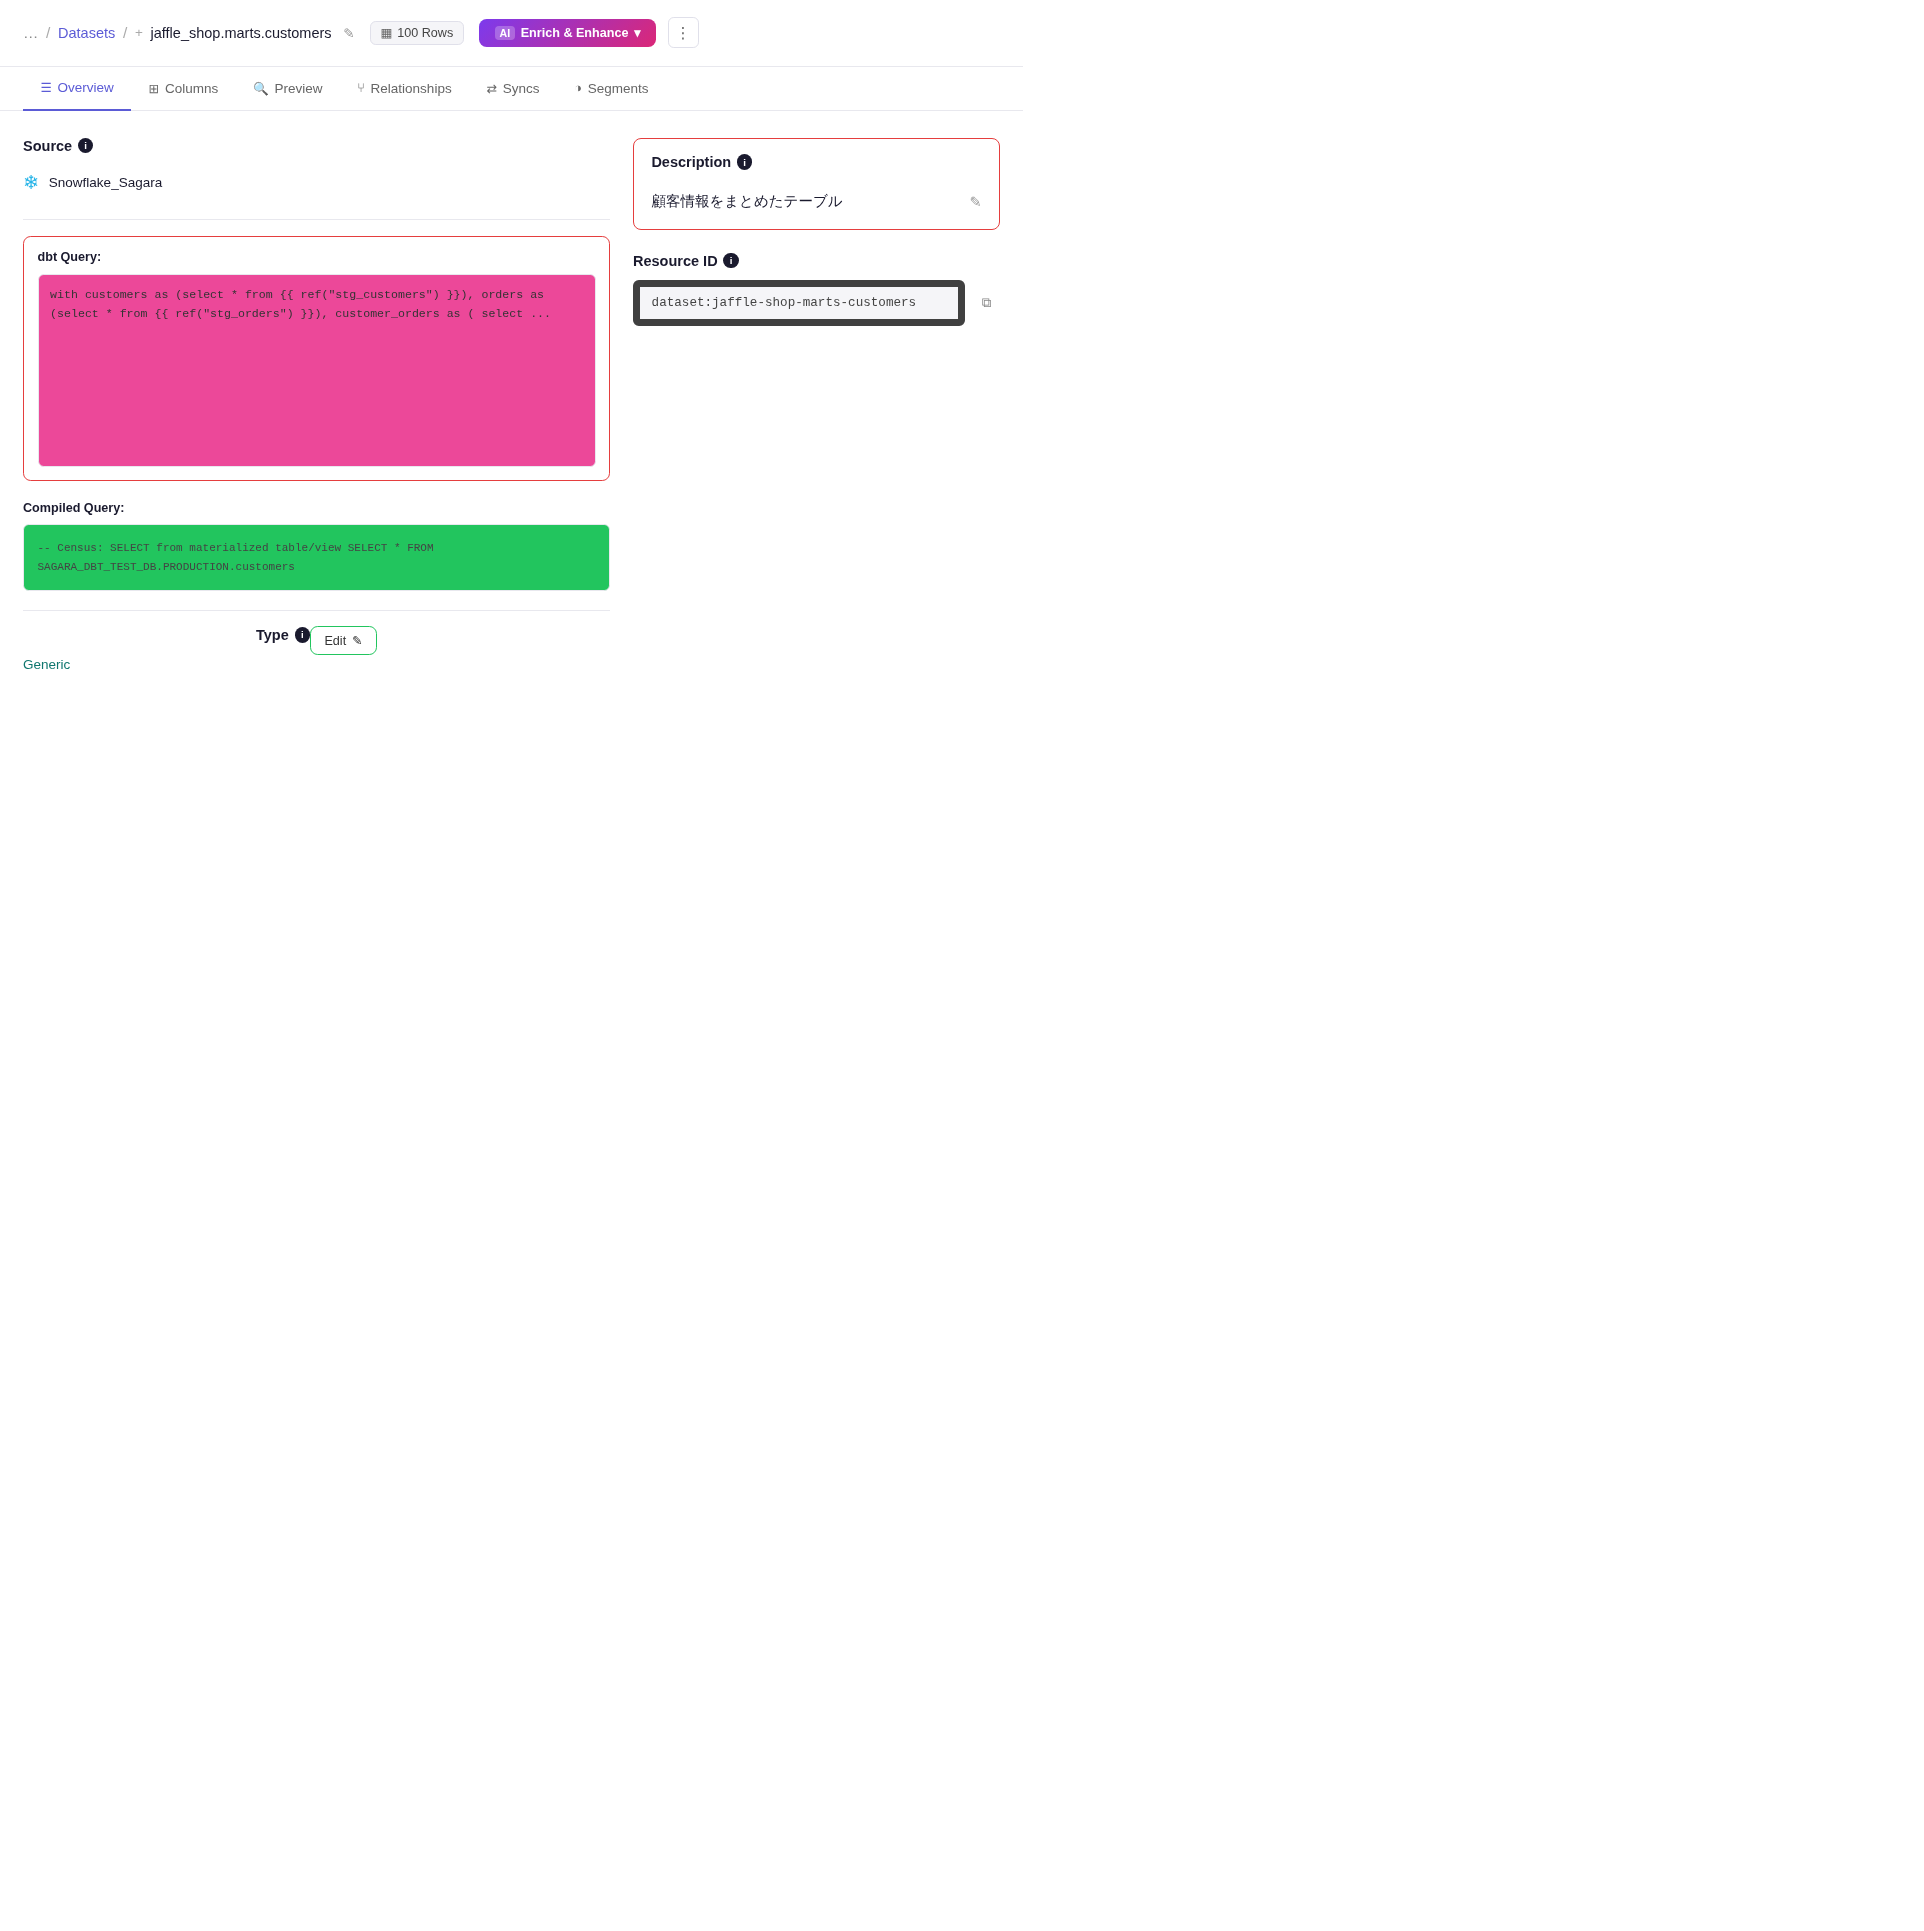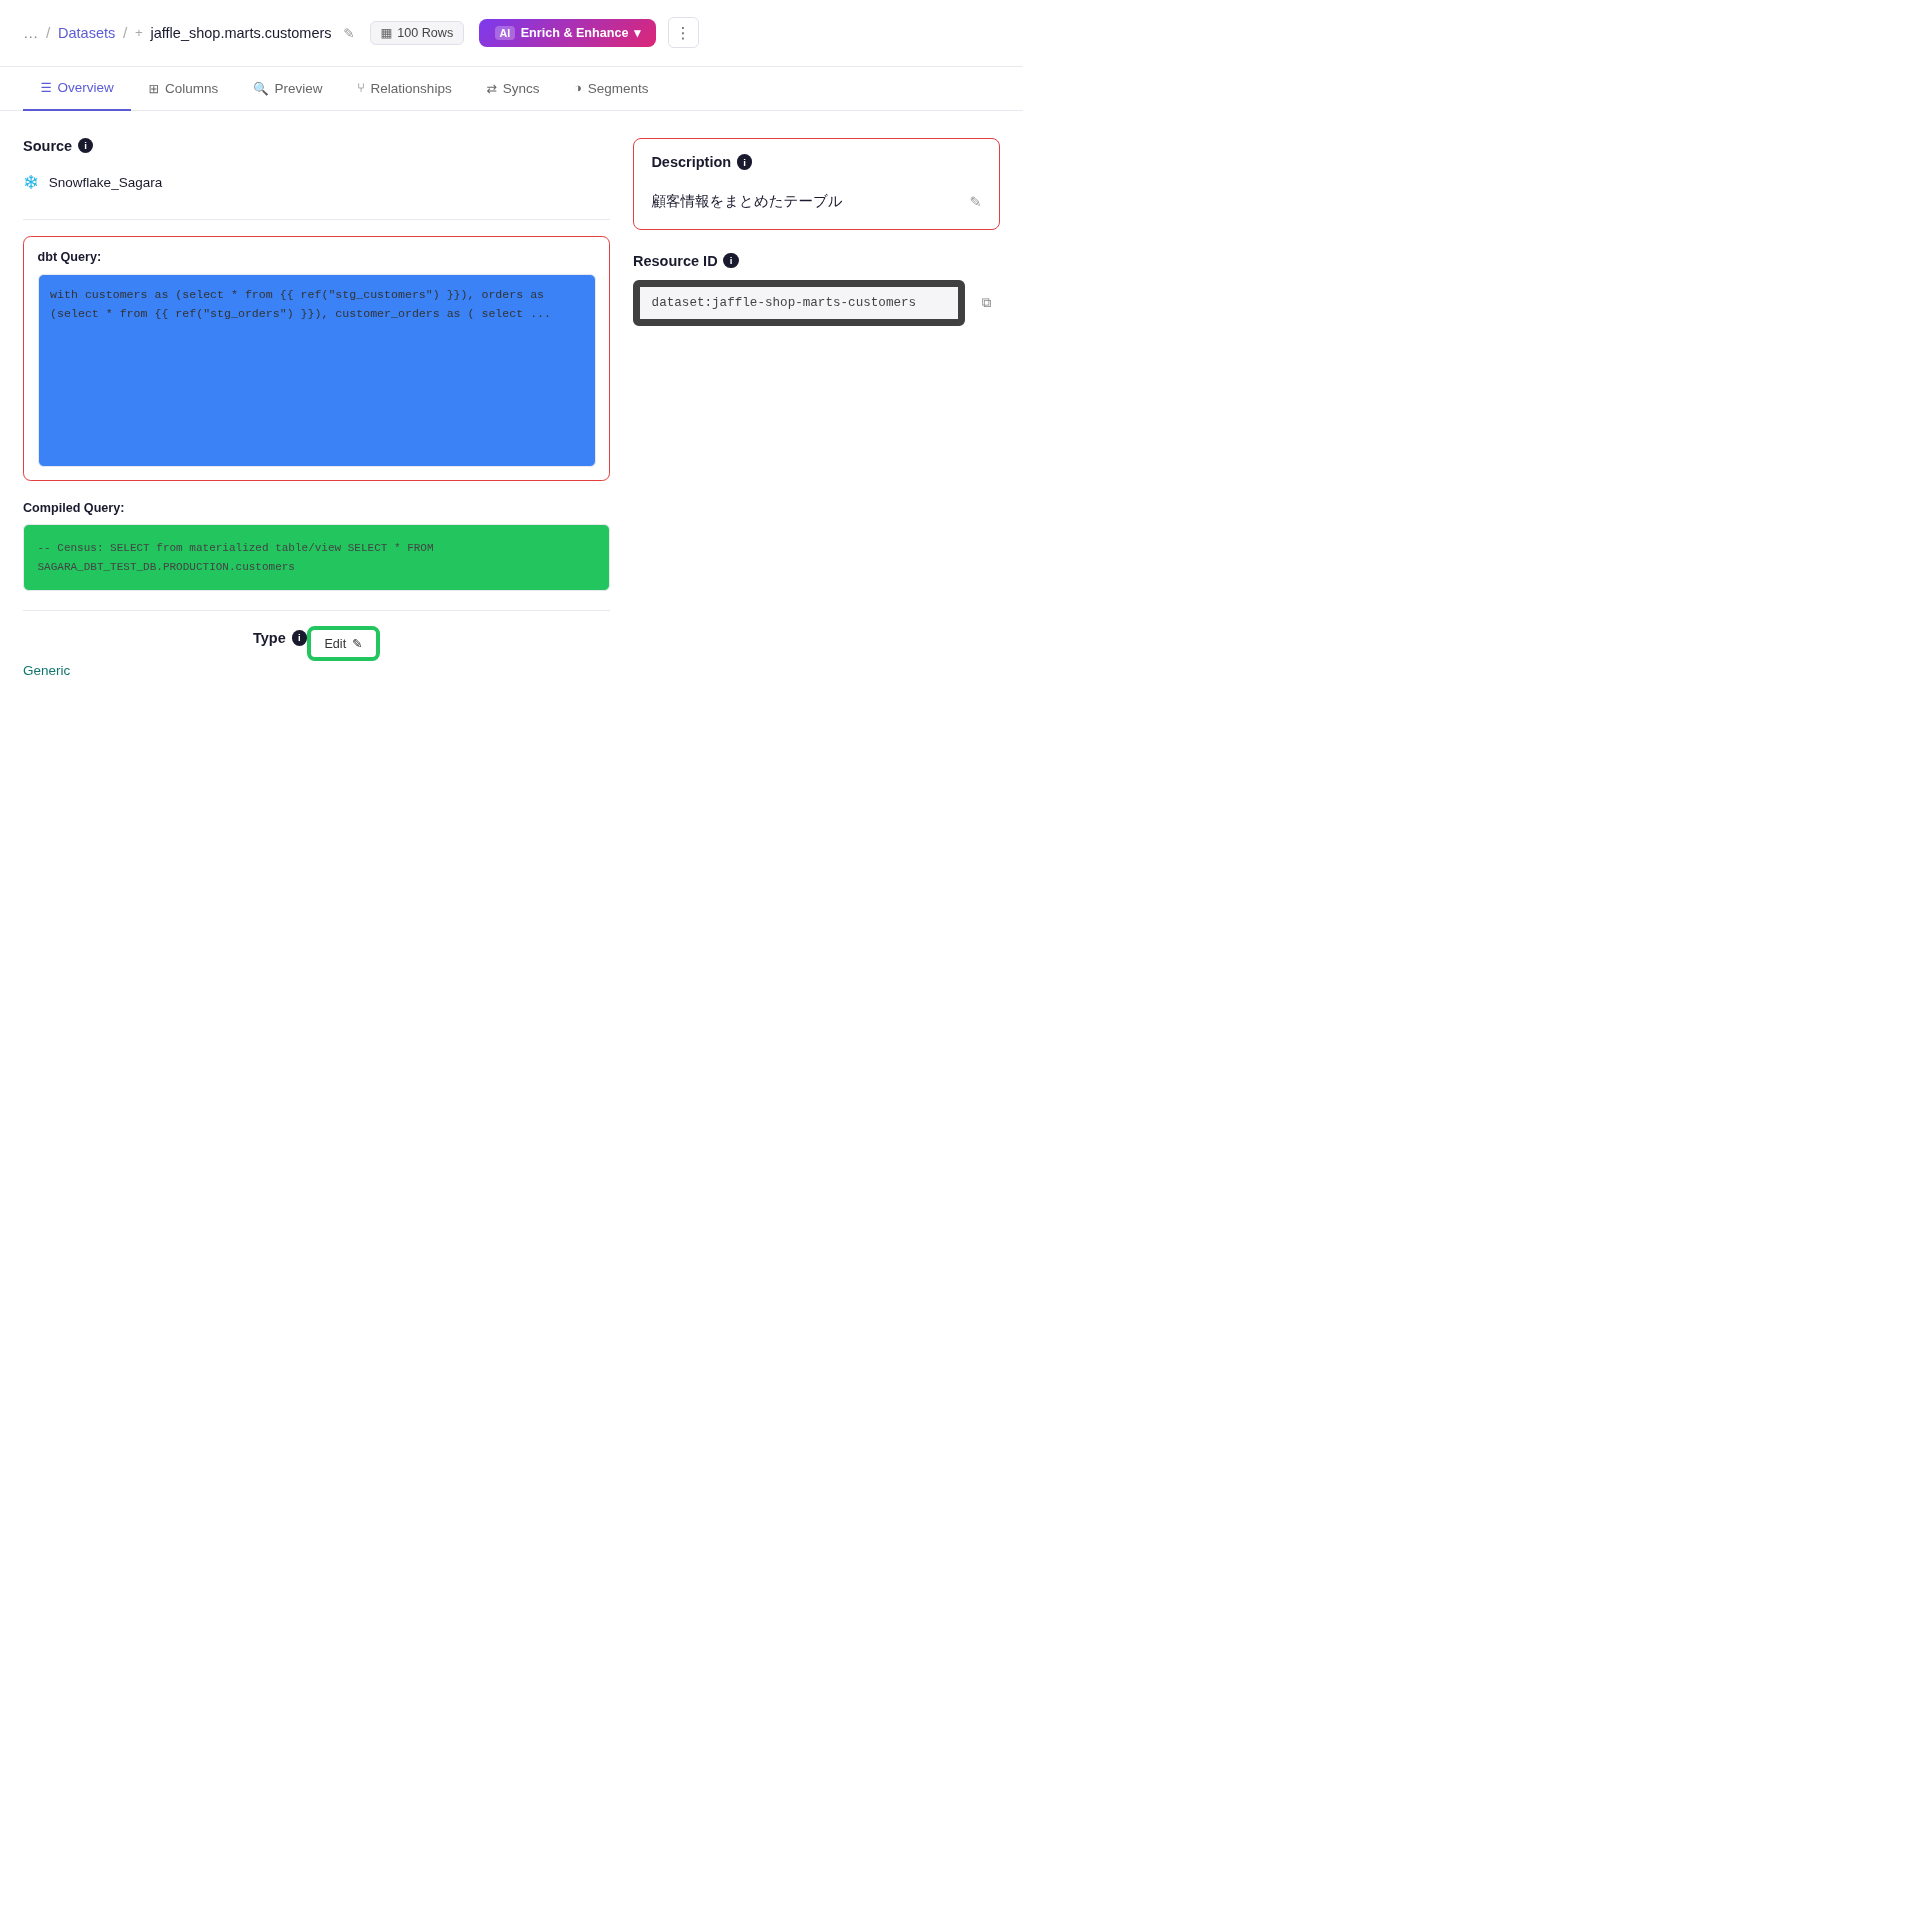--- a/index.html
+++ b/index.html
@@ -204,21 +204,21 @@
       padding: 13.5px;
       margin-bottom: 19.3px;
     }
     .query-label {
       font-size: 12.6px;
       font-weight: 600;
       color: #1a1a2e;
       margin-bottom: 9.7px;
     }
     .query-code-wrapper {
-      background: #3b82f6;
+      background: #ec4899;
       border: 1px solid #e8e8ee;
       border-radius: 5.8px;
       height: 193px;
       overflow: hidden;
       position: relative;
     }
     .query-code {
       font-family: 'Courier New', monospace;
       font-size: 11.6px;
       color: #333;
@@ -266,21 +266,21 @@
     .type-header {
       display: flex;
       align-items: center;
       justify-content: center;
       margin-bottom: 2px;
     }
     .edit-btn {
       display: flex;
       align-items: center;
       gap: 5.8px;
-      border: 4px solid #22c55e;
+      border: 1px solid #22c55e;
       border-radius: 7.7px;
       padding: 5.8px 13.5px;
       font-size: 12.6px;
       font-weight: 500;
       color: #333;
       background: #fff;
       cursor: pointer;
     }
     .type-value {
       color: #0f766e;

